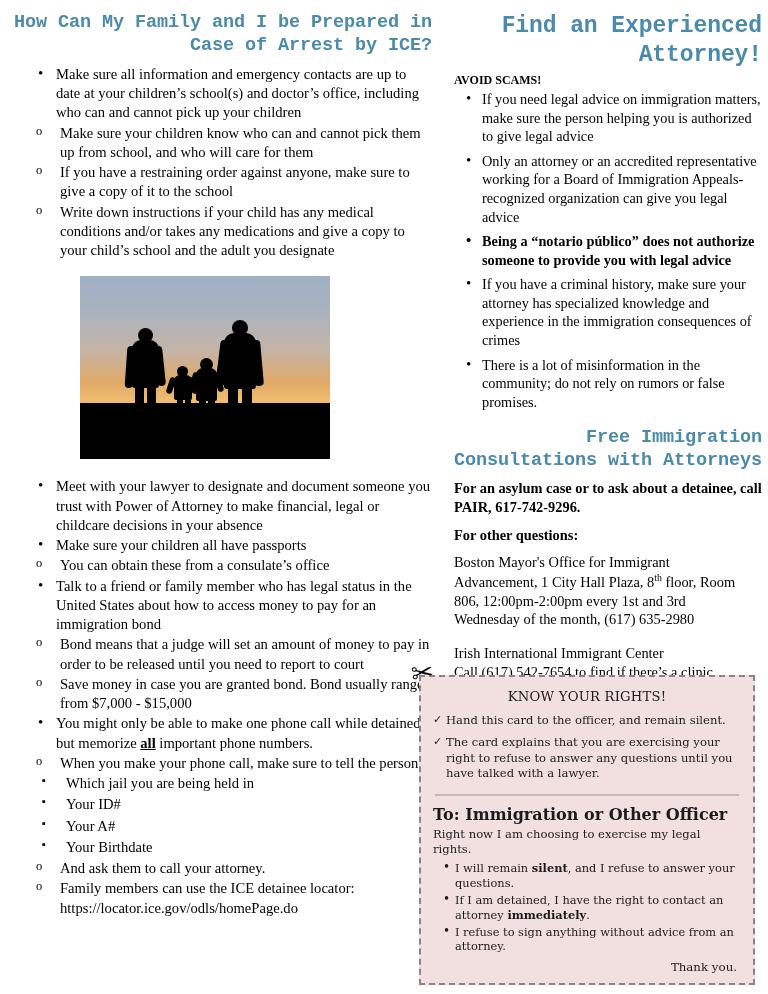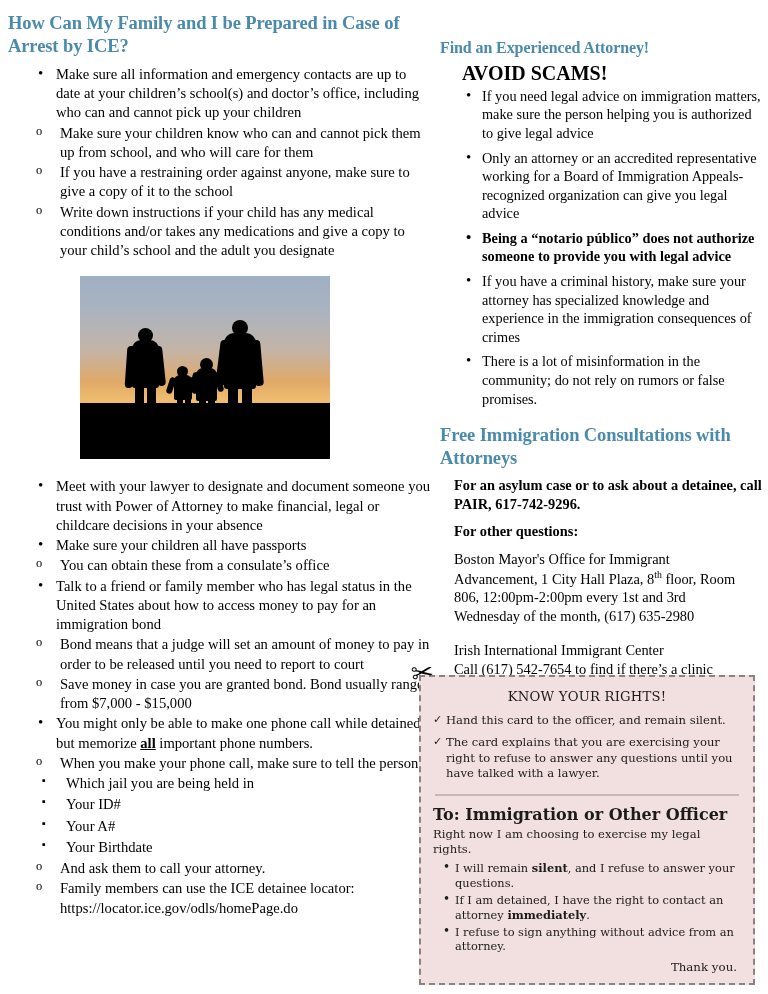--- a/index.html
+++ b/index.html
@@ -31,42 +31,42 @@
   }
   .col-right {
     position: absolute;
     left: 440px;
     top: 12px;
     width: 322px;
   }
 
   
   .h-blue {
-    font-family: Liberation Serif, serif;
+    font-family: Liberation Mono, monospace;
     color: #4a8aab;
     font-weight: bold;
     font-size: 18.5px;
     line-height: 1.24;
     letter-spacing: -0.1px;
     margin: 0 0 7px 0;
+    text-align: right;
   }
   .h-blue.right {
-    font-size: 16px;
+    font-size: 23px;
     margin-bottom: 4px;
-    margin-top: 26px;
   }
   .h-blue.consult {
     margin-top: 16px;
     margin-bottom: 6px;
   }
   .h-bold-serif {
     font-family: "Liberation Serif", serif;
     font-weight: bold;
-    font-size: 20px;
-    margin: 0 0 2px 22px;
+    font-size: 12px;
+    margin: 0 0 2px 14px;
   }
 
   
   ul.lvl1, ul.lvl2, ul.lvl3 {
     margin: 0;
     padding: 0;
     list-style: none;
   }
   ul.lvl1 > li {
     position: relative;

